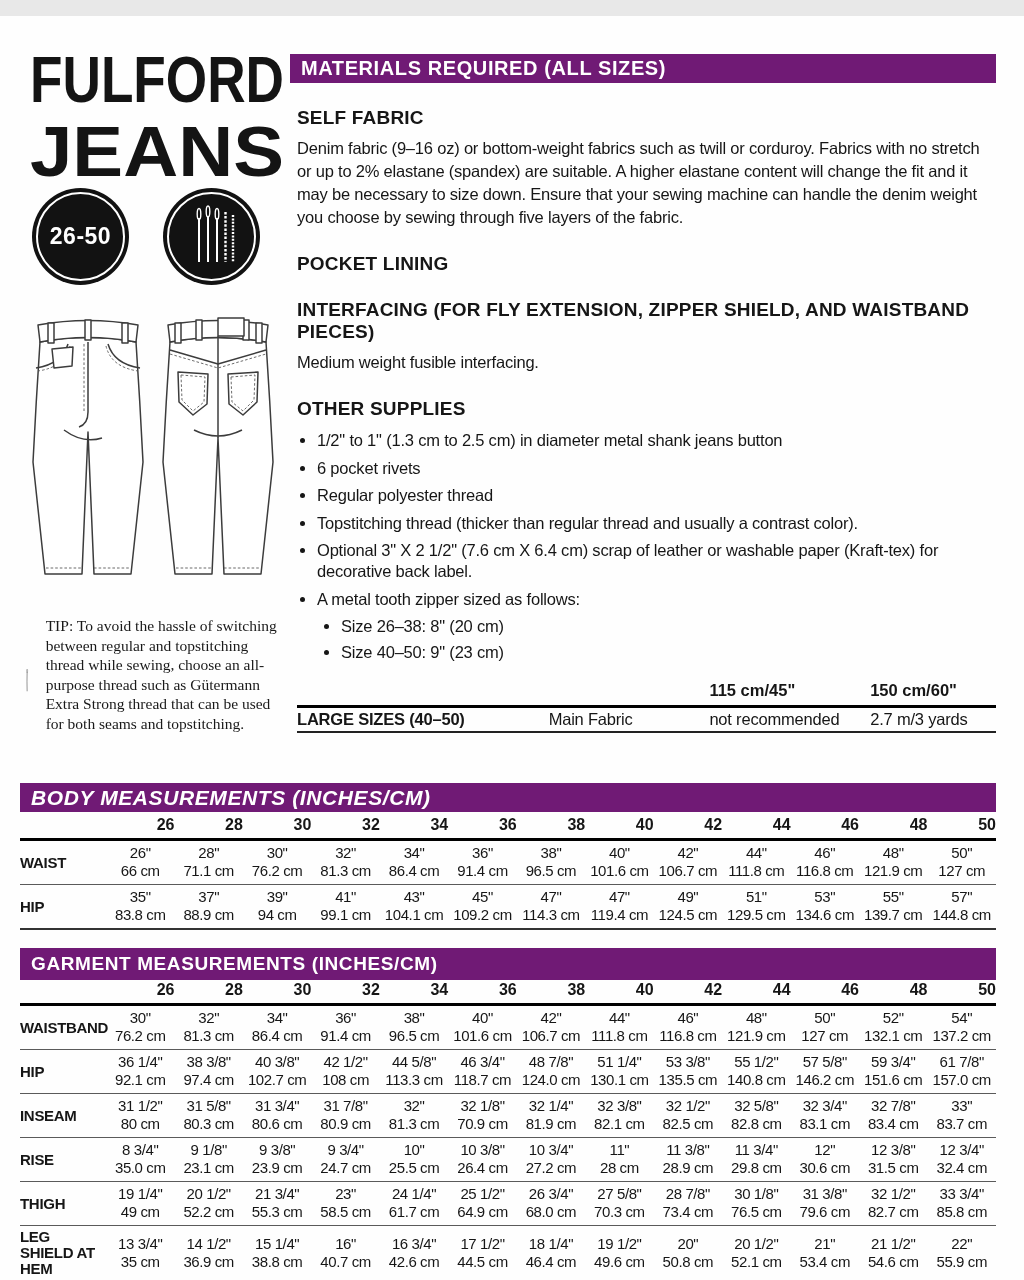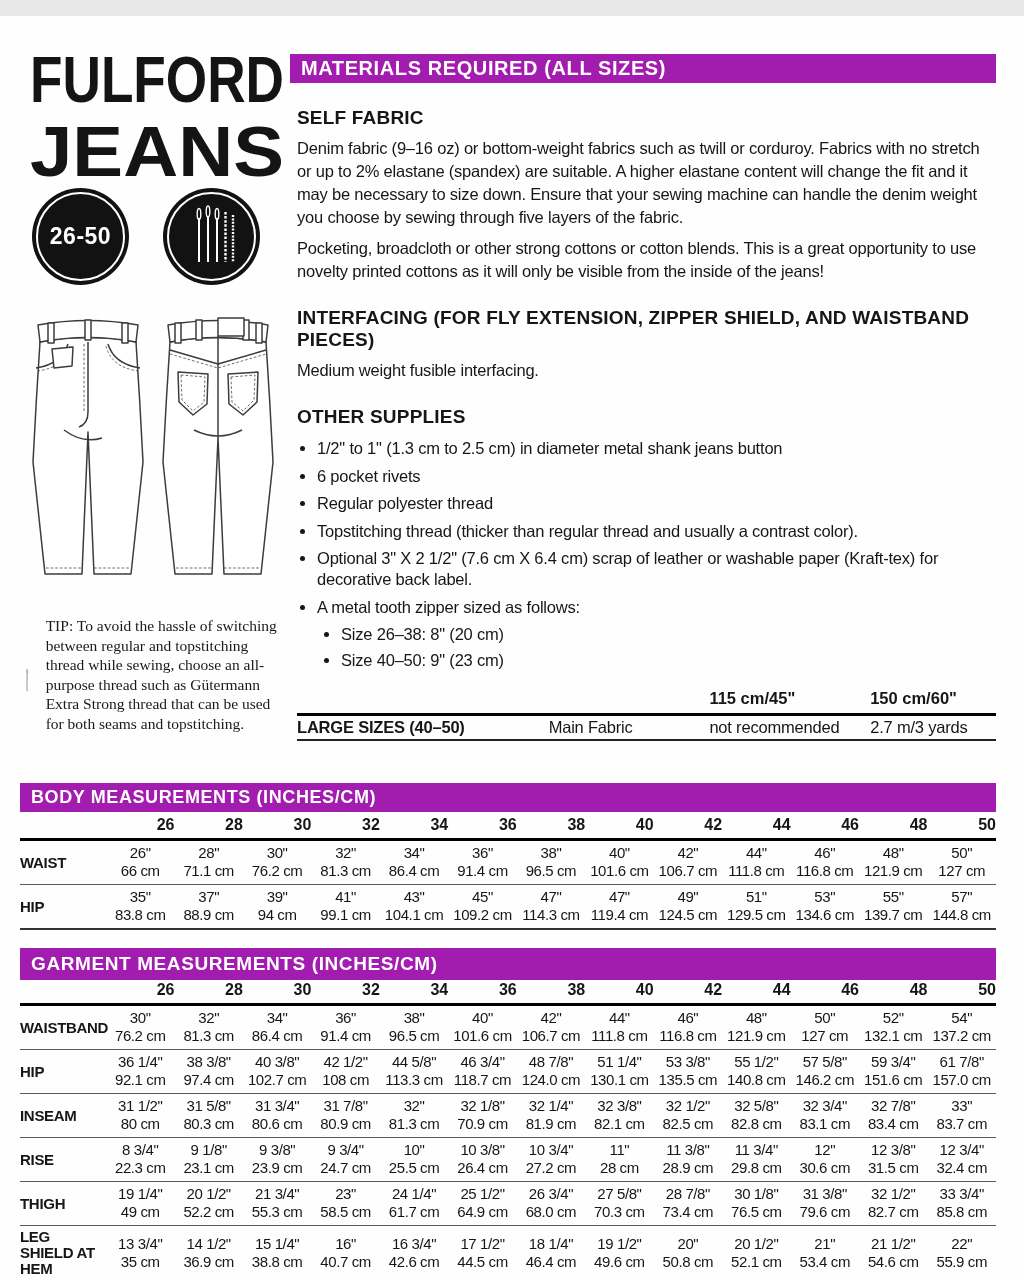--- a/index.html
+++ b/index.html
@@ -20,40 +20,40 @@
   }
   .badge-circle::after, .needles-circle::after {
     content:''; position:absolute; inset:4px; border:2.5px solid #fff; border-radius:50%;
   }
   .badge-text { color:#fff; font-size:23px; font-weight:bold; letter-spacing:0.5px; }
   .flats { position:absolute; left:28px; top:296px; }
   .tip { position:absolute; left:26px; top:600px; width:264px; display:flex; gap:17px; }
   .tip-text { font-family:"Liberation Serif", serif; font-size:15.5px; line-height:19.5px; color:#191919; }
   
   .section-bar {
-    position:absolute; background:#a21caf; color:#fff; font-weight:bold;
+    position:absolute; background:#701a75; color:#fff; font-weight:bold;
     letter-spacing:0.6px; padding-left:11px; display:flex; align-items:center;
   }
   .bar-materials { left:290px; top:38px; width:706px; height:29px; font-size:20px; }
   .right-col { position:absolute; left:297px; top:67px; width:699px; }
   .h2 { font-size:19px; font-weight:bold; letter-spacing:0.2px; margin-top:24px; }
   .para { font-size:16.5px; line-height:23px; margin-top:8px; letter-spacing:-0.2px; }
   ul.bullets { margin:10px 0 0 20px; }
   ul.bullets li { font-size:16.5px; line-height:21px; margin-bottom:6.5px; letter-spacing:-0.2px; }
   ul.sub { margin:2px 0 0 44px; }
   ul.sub li { font-size:16.5px; line-height:21px; margin-bottom:5px; }
   
   .fab-table { width:699px; border-collapse:collapse; margin-top:16px; }
   .fab-table th { font-size:16.5px; font-weight:bold; text-align:left; padding:2px 0 5px; }
   .fab-table thead tr { border-bottom:3.5px solid #000; }
   .fab-table tbody tr:last-child { border-bottom:2px solid #222; }
   .fab-table td { font-size:16.5px; padding:2px 0; letter-spacing:-0.2px; }
   .fab-label { font-weight:bold; letter-spacing:0; }
   
-  .bar-body { left:20px; top:767px; width:976px; height:29px; font-size:18px; }
+  .bar-body { left:20px; top:767px; width:976px; height:29px; font-size:21px;font-style:italic; }
   .bar-garment { left:20px; top:932px; width:976px; height:32px; font-size:19px; }
   .meas-wrap-body { position:absolute; left:20px; top:796px; width:976px; }
   .meas-wrap-garment { position:absolute; left:20px; top:961px; width:976px; }
   .meas-table { width:976px; border-collapse:collapse; table-layout:fixed; }
   .meas-table col.lab { width:86px; }
   .meas-table thead th { font-size:16px; font-weight:bold; text-align:right; padding:4px 0 4px; border-bottom:3px solid #000; }
   .meas-table tbody th { font-size:15px; font-weight:bold; text-align:left; letter-spacing:-0.3px; padding:3px 0; line-height:16px; }
   .meas-table tbody td { text-align:center; padding:3px 0 4px; }
   .meas-table tbody tr { border-bottom:1.5px solid #5a5a5a; }
   .meas-table tbody tr:last-child { border-bottom:2.5px solid #333; }
@@ -140,21 +140,21 @@
   </div>
 
   <div class="section-bar bar-materials">
     <span>MATERIALS REQUIRED (ALL SIZES)</span>
   </div>
 
   <div class="right-col">
     <div class="h2">SELF FABRIC</div>
     <div class="para">Denim fabric (9–16 oz) or bottom-weight fabrics such as twill or corduroy. Fabrics with no stretch or up to 2% elastane (spandex) are suitable. A higher elastane content will change the fit and it may be necessary to size down. Ensure that your sewing machine can handle the denim weight you choose by sewing through five layers of the fabric.</div>
 
-    <div class="para">Pocketing, broadcloth or other strong cottons or cotton blends. This is a great opportunity to use novelty printed cottons as it will only be visible from the inside of the jeans!</div>
+    <div class="h2">POCKET LINING</div>
 
     <div class="h2">INTERFACING (FOR FLY EXTENSION, ZIPPER SHIELD, AND WAISTBAND PIECES)</div>
     <div class="para">Medium weight fusible interfacing.</div>
 
     <div class="h2">OTHER SUPPLIES</div>
     <ul class="bullets">
         <li>1/2" to 1" (1.3 cm to 2.5 cm) in diameter metal shank jeans button</li>
         <li>6 pocket rivets</li>
         <li>Regular polyester thread</li>
         <li>Topstitching thread (thicker than regular thread and usually a contrast color).</li>
@@ -548,21 +548,21 @@
             </td>
             <td>
               <div class="in">33"</div>
               <div class="cm">83.7 cm</div>
             </td>
           </tr>
           <tr>
             <th>RISE</th>
             <td>
               <div class="in">8 3/4"</div>
-              <div class="cm">22.3 cm</div>
+              <div class="cm">35.0 cm</div>
             </td>
             <td>
               <div class="in">9 1/8"</div>
               <div class="cm">23.1 cm</div>
             </td>
             <td>
               <div class="in">9 3/8"</div>
               <div class="cm">23.9 cm</div>
             </td>
             <td>

